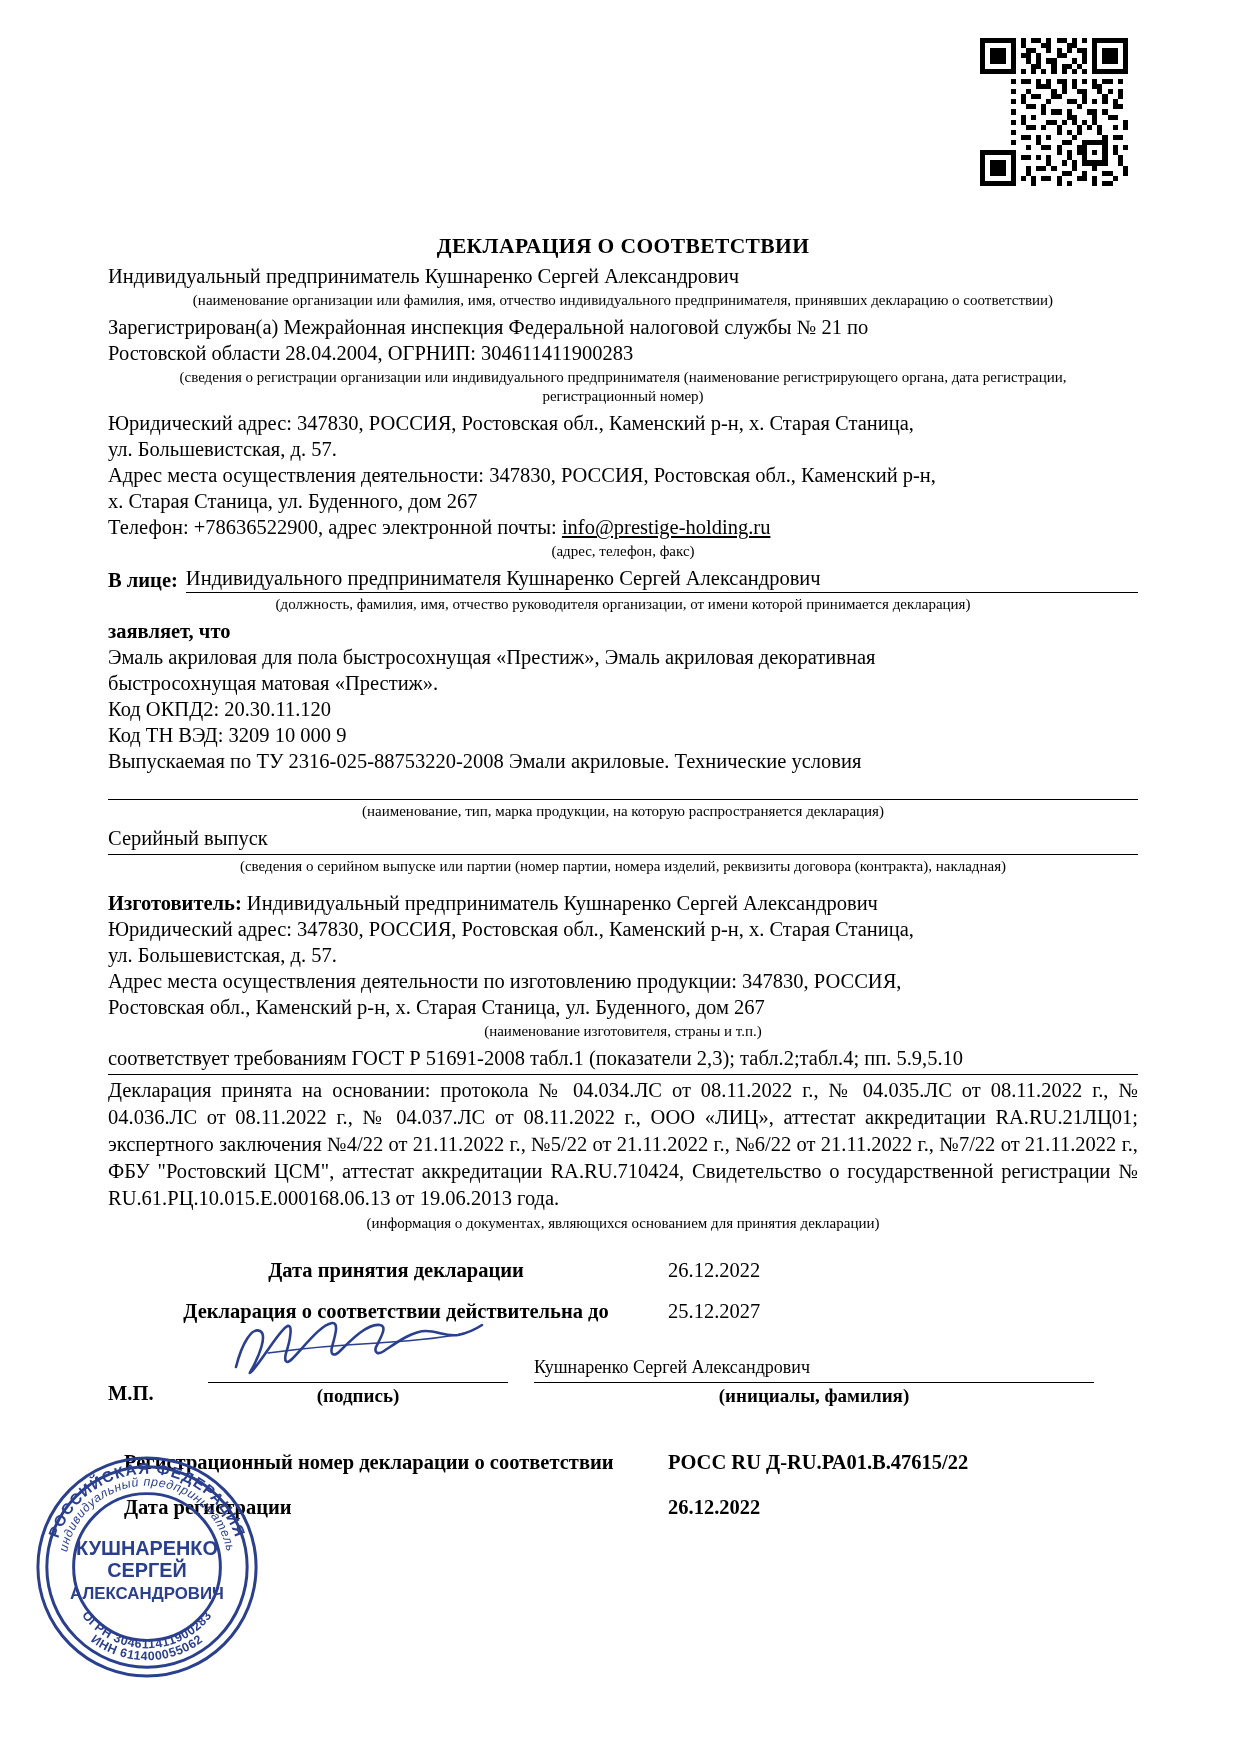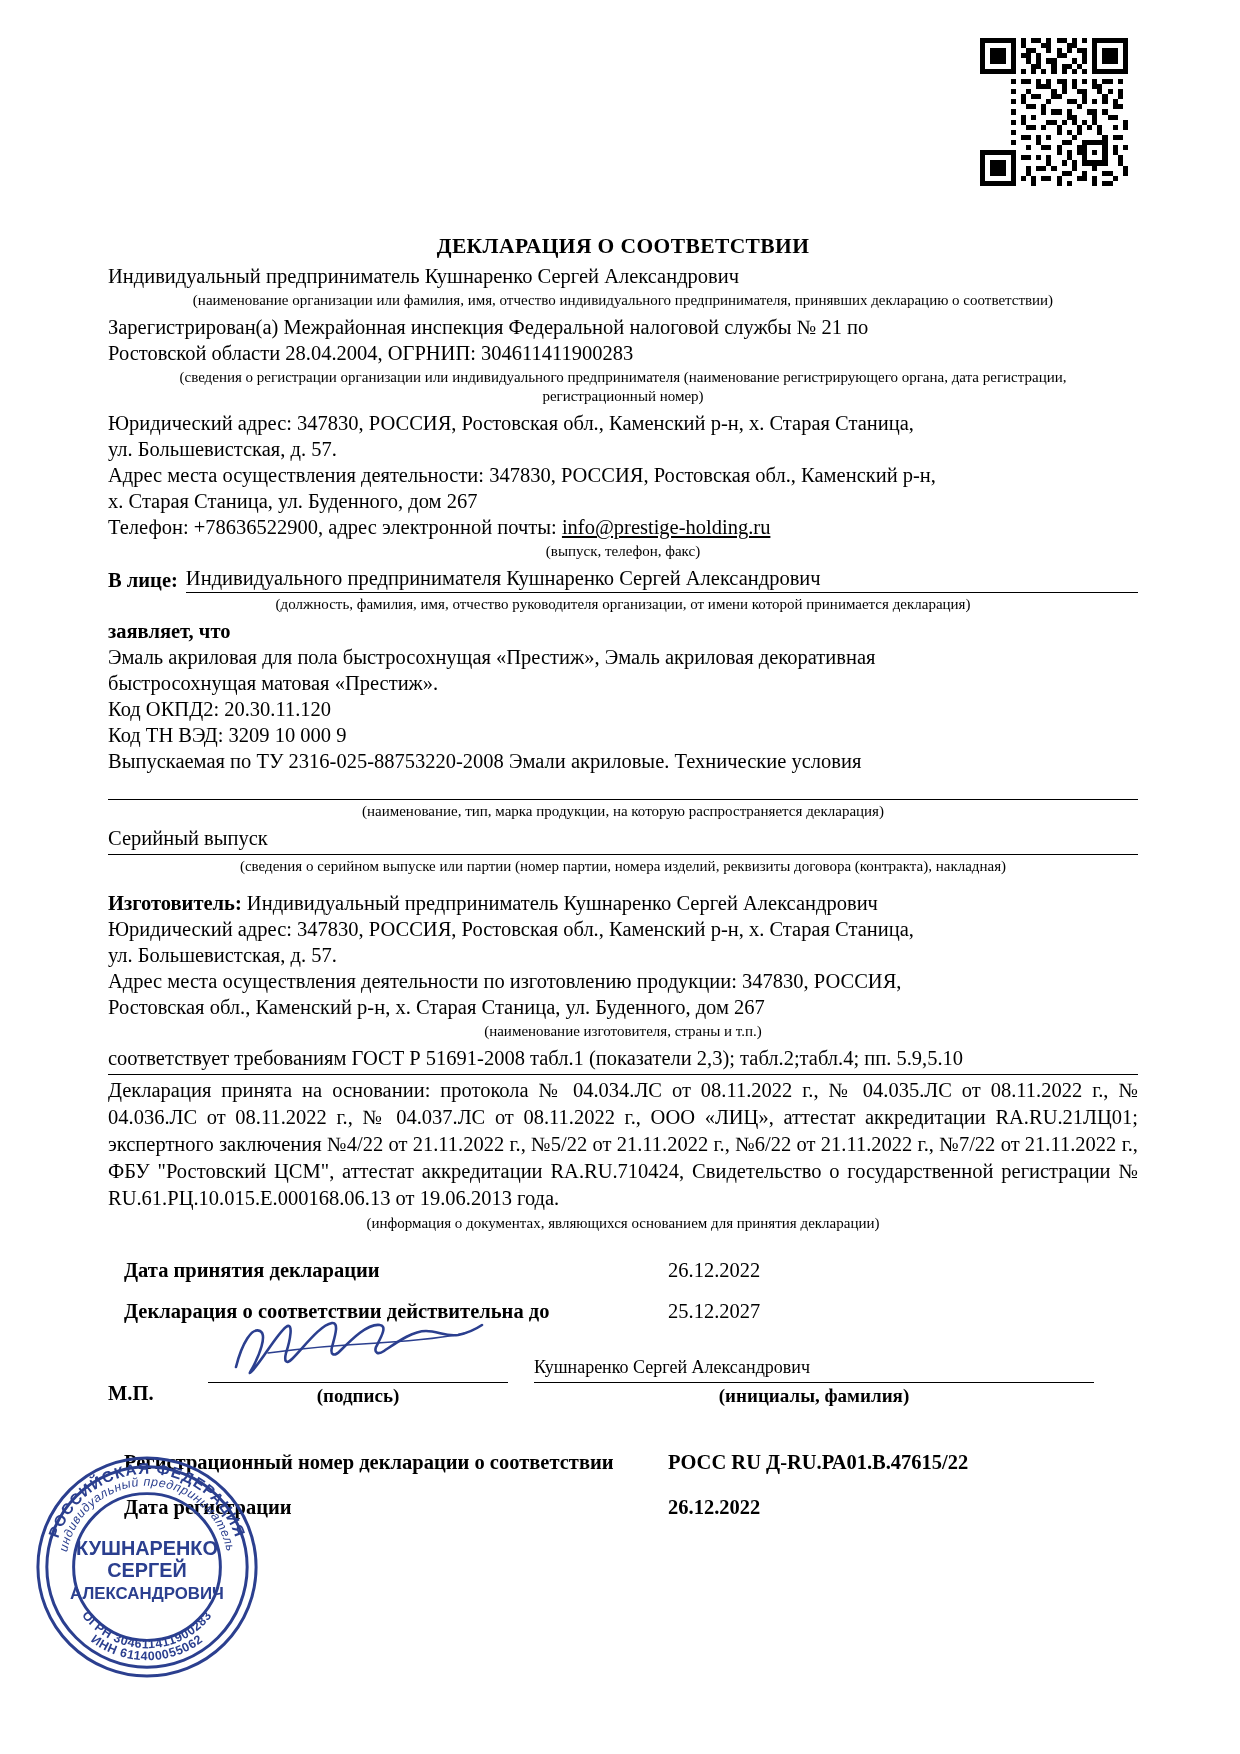--- a/index.html
+++ b/index.html
@@ -68,20 +68,21 @@
   .flex-row { display: flex; align-items: flex-end; }
   .just-all { text-align: justify; }
 
   
   .sig-area { margin-top: 26px; position: relative; }
   .sig-row {
     display: flex;
     align-items: baseline;
     font-size: 20.5px;
     margin-bottom: 18px;
+    text-align: center;
   }
   .sig-label { font-weight: bold; width: 560px; }
   .sig-value { font-weight: normal; }
 
   .mp-row {
     display: flex;
     align-items: flex-end;
     margin-top: 34px;
     font-size: 20.5px;
     position: relative;
@@ -312,21 +313,21 @@
 
     <div class="line">Зарегистрирован(а) Межрайонная инспекция Федеральной налоговой службы № 21 по</div>
     <div class="line">Ростовской области 28.04.2004, ОГРНИП: 304611411900283</div>
     <div class="caption" style="padding:0 60px;">(сведения о регистрации организации или индивидуального предпринимателя (наименование регистрирующего органа, дата регистрации, регистрационный номер)</div>
 
     <div class="line">Юридический адрес: 347830, РОССИЯ, Ростовская обл., Каменский р-н, х. Старая Станица,</div>
     <div class="line">ул. Большевистская, д. 57.</div>
     <div class="line">Адрес места осуществления деятельности: 347830, РОССИЯ, Ростовская обл., Каменский р-н,</div>
     <div class="line">х. Старая Станица, ул. Буденного, дом 267</div>
     <div class="line"><span>Телефон: +78636522900, адрес электронной почты: </span><span class="underline-link">info@prestige-holding.ru</span></div>
-    <div class="caption">(выпуск, телефон, факс)</div>
+    <div class="caption">(адрес, телефон, факс)</div>
 
     <div class="line flex-row">
       <span class="bold" style="margin-right:8px;">В лице:</span>
       <span class="uline-text" style="flex:1;">Индивидуального предпринимателя Кушнаренко Сергей Александрович</span>
     </div>
     <div class="caption">(должность, фамилия, имя, отчество руководителя организации, от имени которой принимается декларация)</div>
 
     <div class="line bold">заявляет, что</div>
     <div class="line">Эмаль акриловая для пола быстросохнущая «Престиж», Эмаль акриловая декоративная</div>
     <div class="line">быстросохнущая матовая «Престиж».</div>

